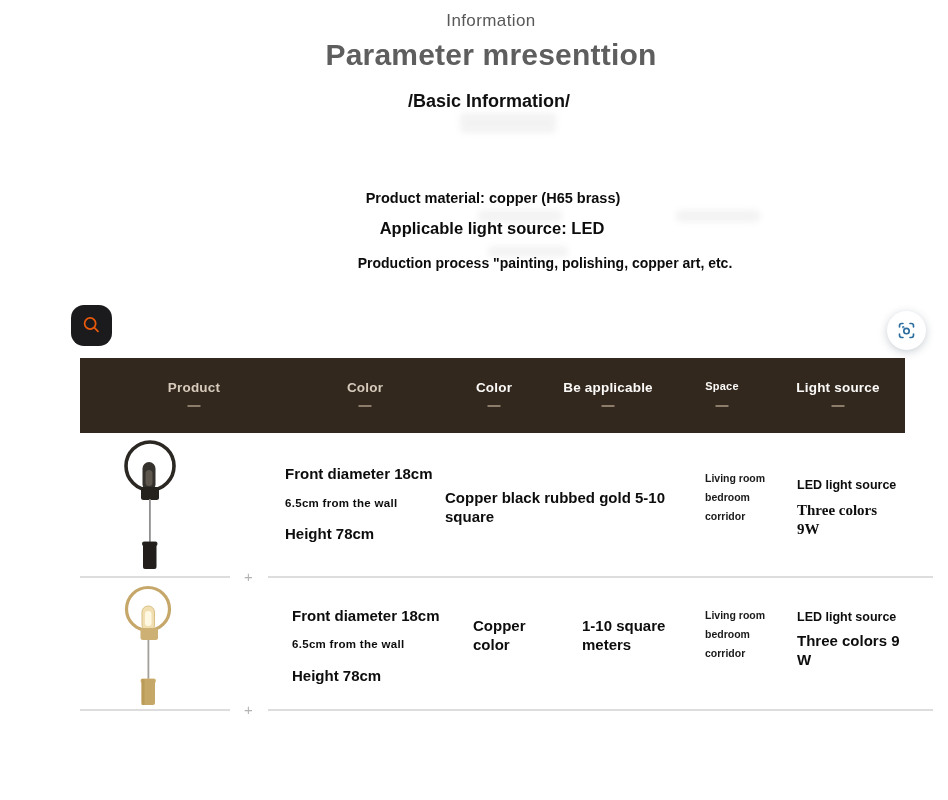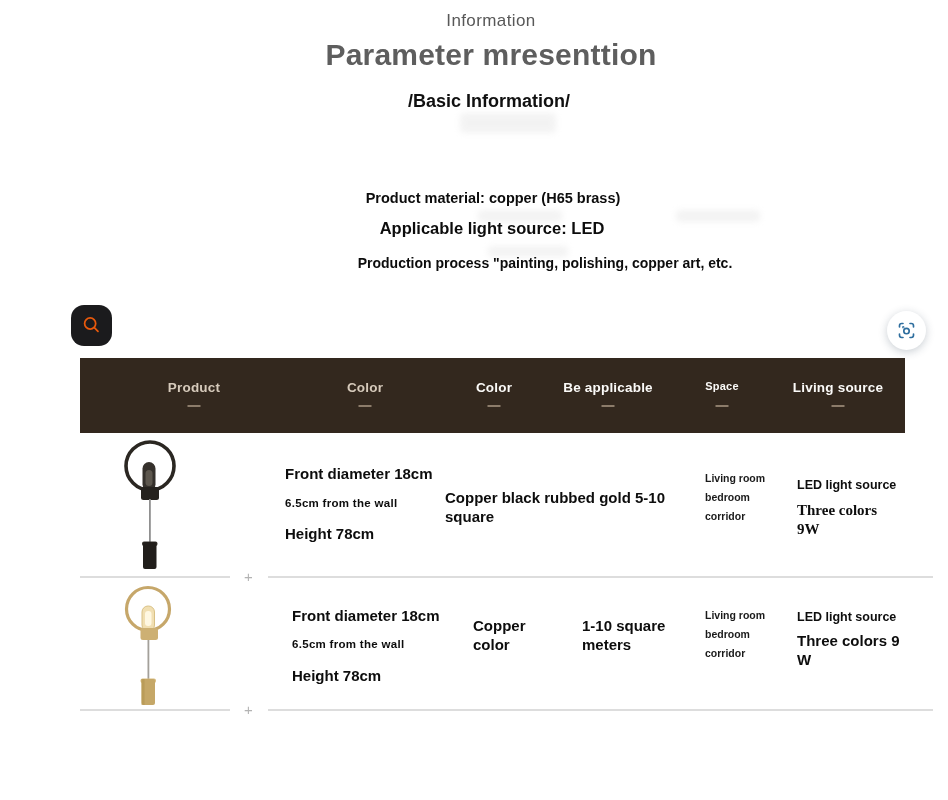--- a/index.html
+++ b/index.html
@@ -81,21 +81,21 @@
       </svg>
     </span>
   </div>
 
   <div class="abs thead">
     <div class="th th-beige" style="left:114px;">Product</div>
     <div class="th th-beige" style="left:285px;">Color</div>
     <div class="th th-white" style="left:414px;">Color</div>
     <div class="th th-white" style="left:528px;">Be applicable</div>
     <div class="th th-white" style="left:642px;font-size:11px;">Space</div>
-    <div class="th th-white" style="left:758px;">Living source</div>
+    <div class="th th-white" style="left:758px;">Light source</div>
     <div class="th-dash" style="left:114px;"></div>
     <div class="th-dash" style="left:285px;"></div>
     <div class="th-dash" style="left:414px;"></div>
     <div class="th-dash" style="left:528px;"></div>
     <div class="th-dash" style="left:642px;"></div>
     <div class="th-dash" style="left:758px;"></div>
   </div>
 
   <div class="abs" style="left:105px;top:436px;" title="black copper ring wall lamp">
     <svg width="95" height="135" viewBox="0 0 95 135">

